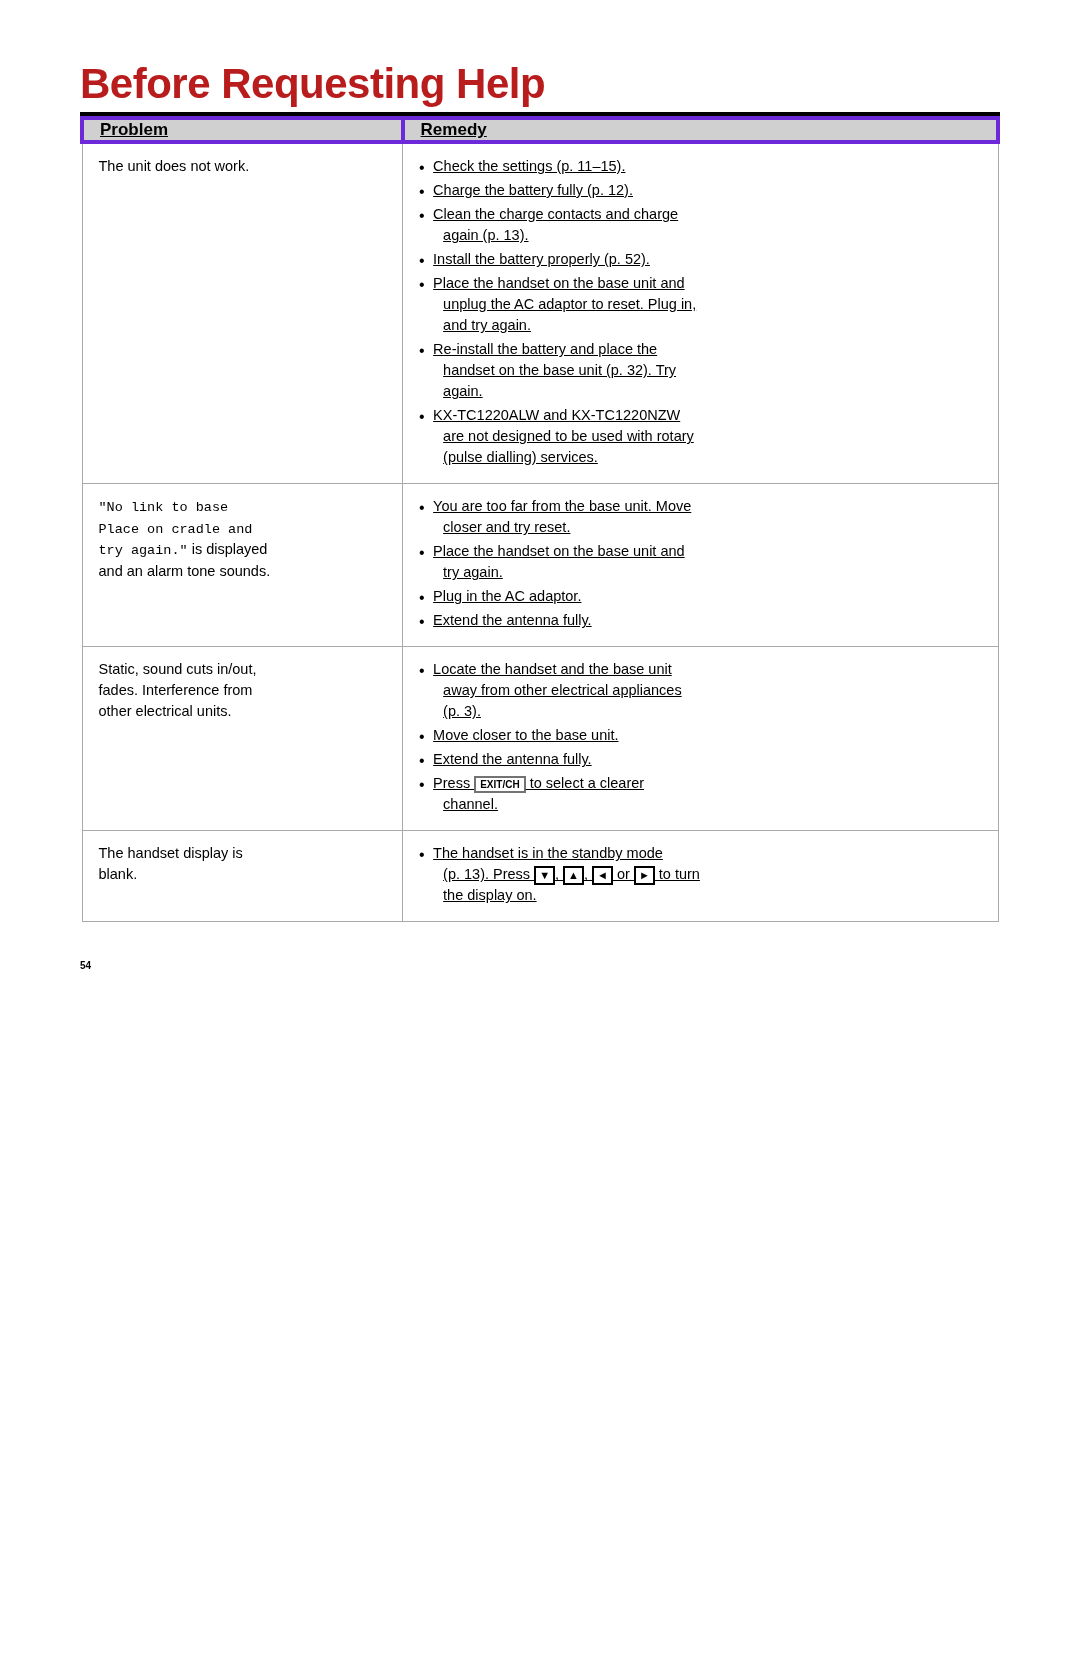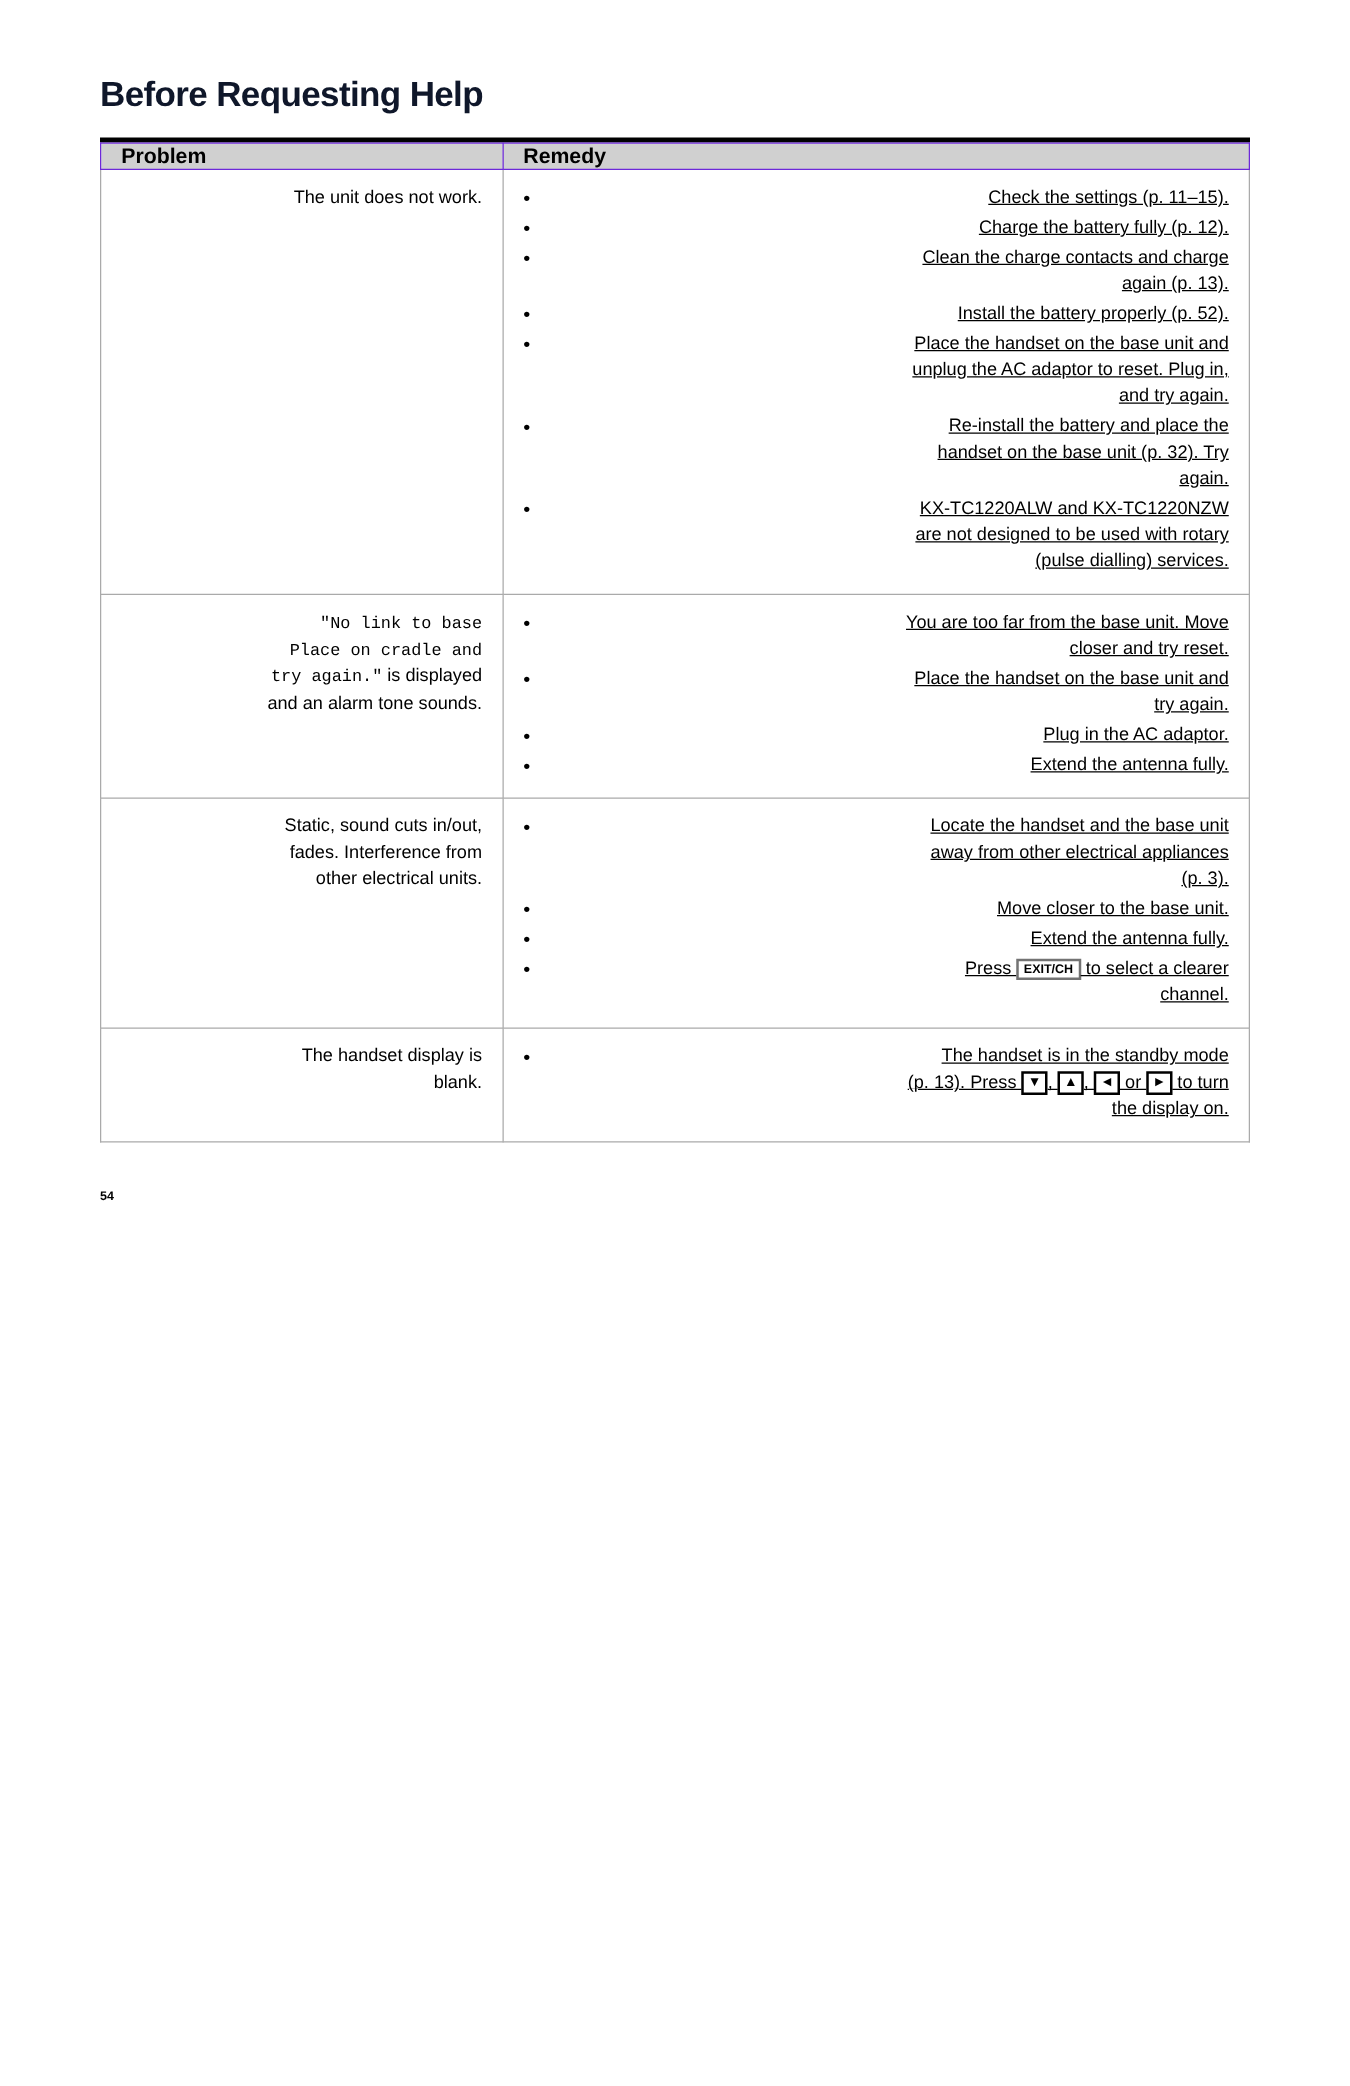--- a/index.html
+++ b/index.html
@@ -12,63 +12,63 @@
       background: #ffffff;
       font-family: Arial, Helvetica, sans-serif;
       font-size: 15px;
       color: #000000;
       width: 1080px;
       min-height: 1669px;
       padding: 60px 80px 60px 80px;
     }
 
     .page-title {
-      font-size: 28px;
+      font-size: 42px;
       font-weight: 900;
-      color: #0f172a;
-      margin-bottom: 18px;
+      color: #b91c1c;
+      margin-bottom: 4px;
       letter-spacing: -0.5px;
     }
 
     .title-rule {
       border: none;
       border-top: 4px solid #000000;
       margin-bottom: 0;
     }
 
     table {
       width: 100%;
       border-collapse: collapse;
       margin-top: 0;
     }
 
     thead tr th {
       background: #d0d0d0;
       font-weight: 700;
       font-size: 17px;
       padding: 0 16px;
-      border: 1px solid #6d28d9;
+      border: 4px solid #6d28d9;
       text-align: left;
+      text-decoration: underline;
     }
 
     thead tr th:first-child {
       width: 35%;
     }
 
     thead tr th:last-child {
       width: 65%;
     }
 
     tbody tr td {
       vertical-align: top;
       padding: 12px 16px;
       border: 1px solid #aaa;
       font-size: 14.5px;
       line-height: 1.45;
-      text-align: right;
     }
 
     .problem-cell {
       font-size: 14.5px;
     }
 
     .monospace {
       font-family: 'Courier New', Courier, monospace;
       font-size: 13.5px;
     }

